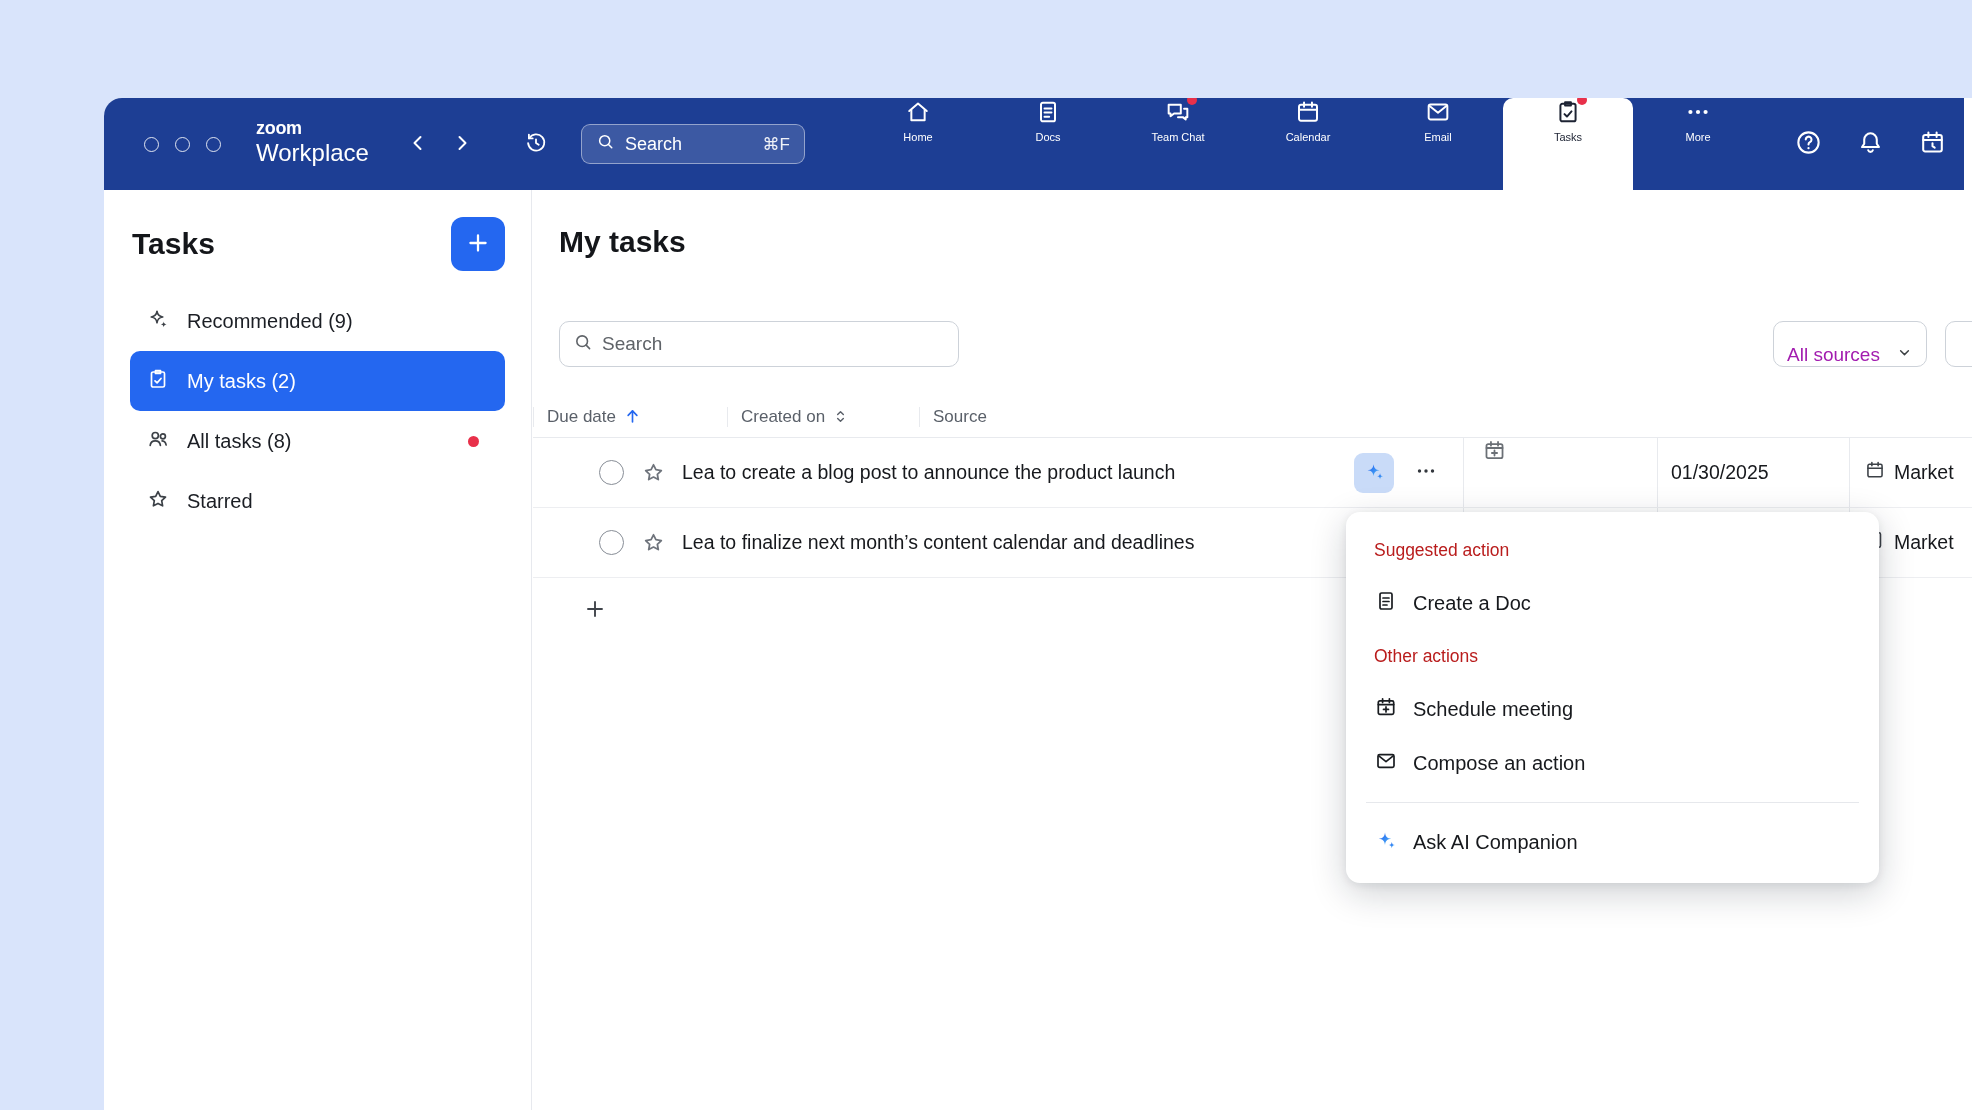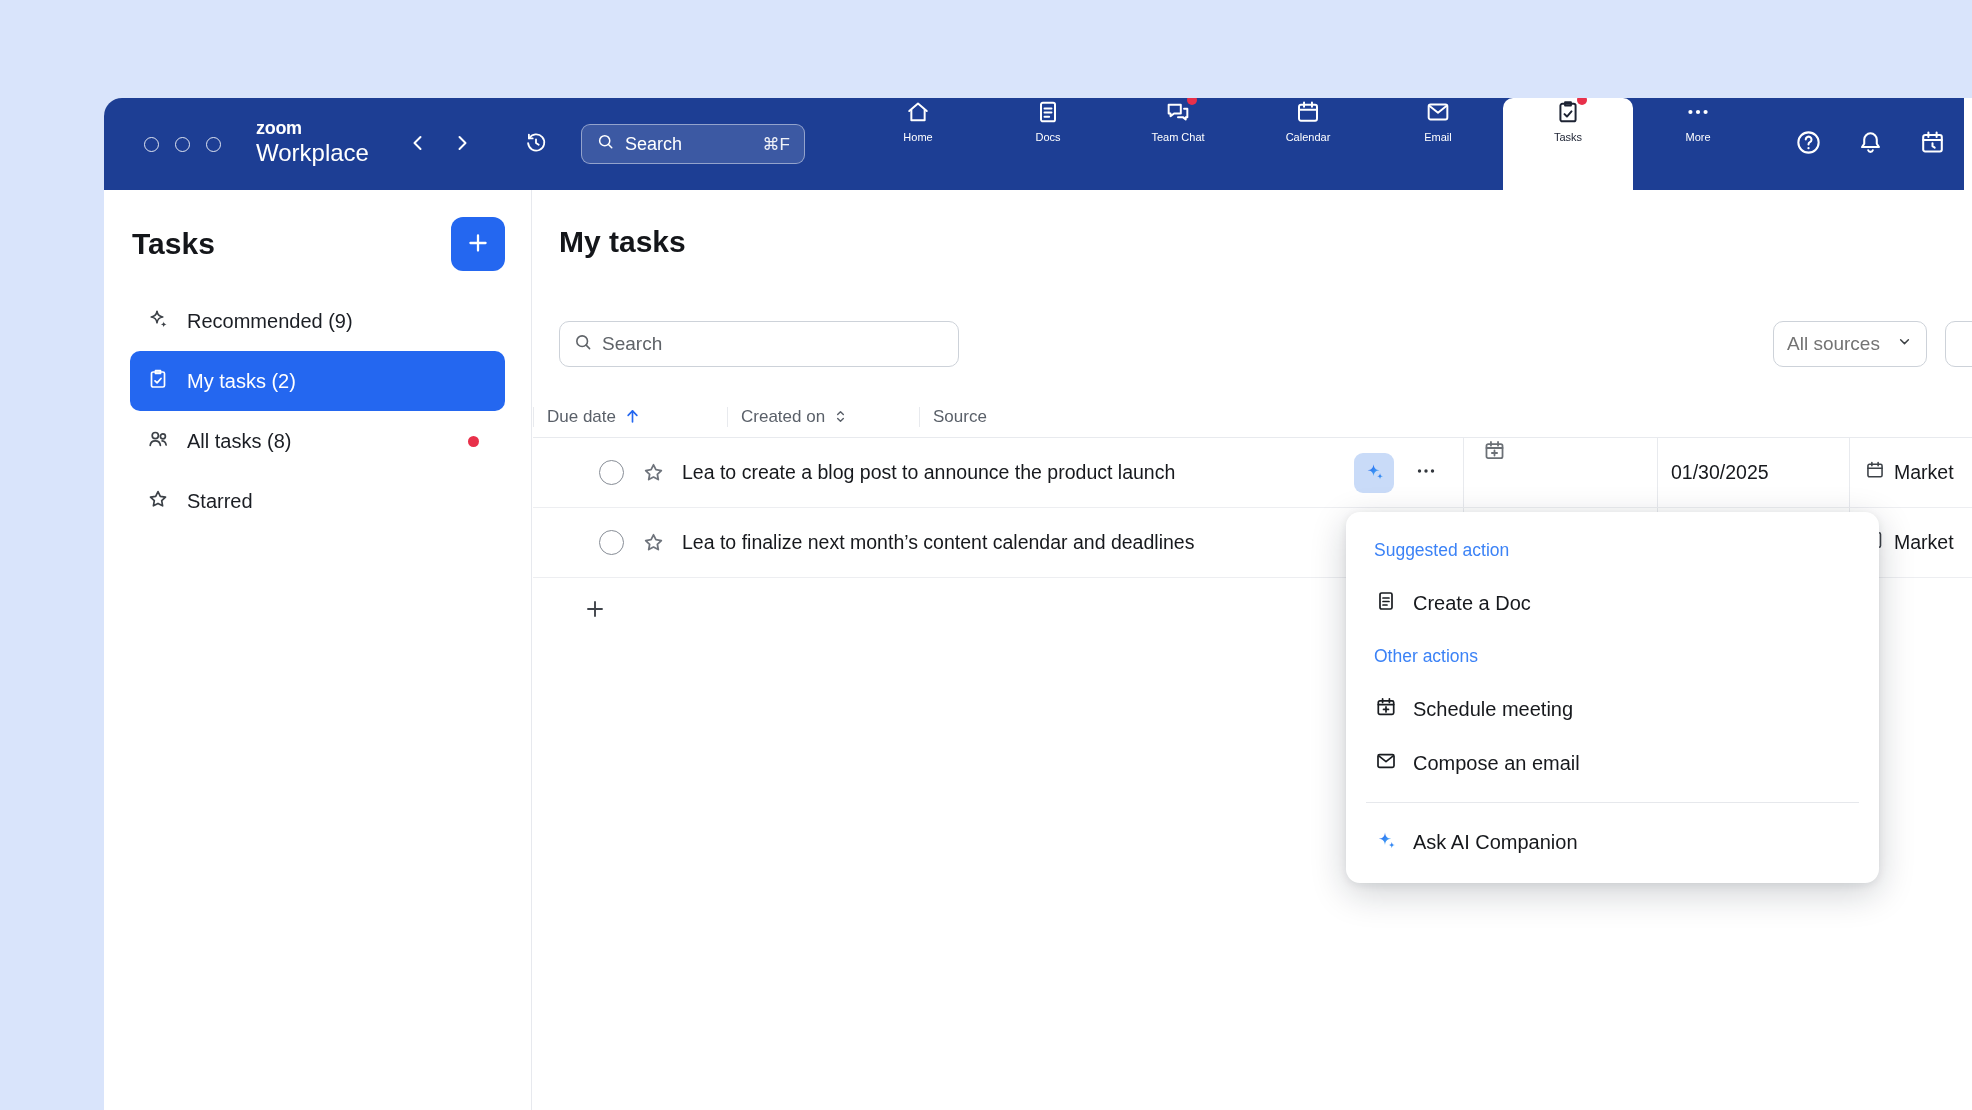--- a/index.html
+++ b/index.html
@@ -81,22 +81,22 @@
   .toolbar-search {
     position:absolute; left:26px; top:131px; width:400px; height:46px;
     border:1px solid #cdd2d9; border-radius:10px; display:flex; align-items:center; padding:0 13px; gap:9px;
   }
   .toolbar-search svg { width:20px; height:20px; color:#5f6368; flex:0 0 auto; }
   .toolbar-search input { border:none; outline:none; font-size:19px; flex:1; color:#1f2329; font-family:inherit; background:transparent; }
   .toolbar-search input::placeholder { color:#5f6368; }
   .sources-btn {
     position:absolute; left:1240px; top:131px; width:154px; height:46px;
     border:1px solid #cdd2d9; border-radius:10px; background:#fff; cursor:pointer;
-    display:flex; align-items:center; justify-content:space-between; padding:0 13px;
-    font-size:19px; color:#737373; font-family:inherit;
+    display:flex; align-items:flex-end; justify-content:space-between; padding:0 13px;
+    font-size:19px; color:#a21caf; font-family:inherit;
   }
   .sources-btn svg { width:17px; height:17px; color:#3c4043; }
   .edge-btn {
     position:absolute; left:1412px; top:131px; width:80px; height:46px;
     border:1px solid #cdd2d9; border-radius:10px; background:#fff;
   }
 
   
   .table { position:absolute; left:0; right:0; top:206px; }
   .t-head { display:flex; height:42px; align-items:center; border-bottom:1px solid #e8eaee; color:#5a6069; font-size:17px; }
@@ -128,21 +128,21 @@
   .add-row button { background:none; border:none; color:#40444b; width:30px; height:30px; display:flex; align-items:center; justify-content:center; cursor:pointer; }
   .add-row svg { width:24px; height:24px; }
 
   
   .popup {
     position:absolute; left:1242px; top:414px; width:533px;
     background:#fff; border-radius:14px; padding:12px 0 14px 0;
     box-shadow:0 10px 36px rgba(15,23,42,.20), 0 2px 8px rgba(15,23,42,.08);
     z-index:50;
   }
-  .menu-label { height:52px; display:flex; align-items:center; padding:0 28px; font-size:17.5px; color:#3b82f6; }
+  .menu-label { height:52px; display:flex; align-items:center; padding:0 28px; font-size:17.5px; color:#b91c1c; }
   .menu-item { height:54px; display:flex; align-items:center; gap:15px; padding:0 28px; font-size:20px; color:#17191d; cursor:pointer; }
   .menu-item svg { width:24px; height:24px; color:#191c20; flex:0 0 auto; }
   .menu-divider { height:1px; background:#e6e8ec; margin:12px 20px; }
 </style>
 </head>
 <body>
 
 <svg width="0" height="0" style="position:absolute">
   <defs>
     <linearGradient id="ai-grad" x1="0" y1="0" x2="1" y2="1">
@@ -465,21 +465,21 @@
               <path d="M8.6 3.8v3.6M15.4 3.8v3.6M4.3 9.6h15.4"></path>
               <path d="M12 11.9v5M9.5 14.4h5"></path>
             </svg></span>
         <span>Schedule meeting</span>
       </div>
       <div class="menu-item">
         <span><svg viewBox="0 0 24 24" fill="none" stroke="currentColor" stroke-width="1.7" stroke-linecap="round" stroke-linejoin="round">
               <rect x="4" y="5.6" width="16" height="12.8" rx="1.6"></rect>
               <path d="m4.8 6.8 7.2 5.8 7.2-5.8"></path>
             </svg></span>
-        <span>Compose an email</span>
+        <span>Compose an action</span>
       </div>
       <div class="menu-divider"></div>
       <div class="menu-item">
         <span><svg viewBox="0 0 24 24">
               <path fill="url(#ai-grad)" d="M11 4.5c.5 4.1 2.15 5.75 6.25 6.25-4.1.5-5.75 2.15-6.25 6.25-.5-4.1-2.15-5.75-6.25-6.25C8.85 10.25 10.5 8.6 11 4.5Z"></path>
               <path fill="url(#ai-grad)" d="M17.8 13.9c.28 2.05 1.1 2.87 3.15 3.15-2.05.28-2.87 1.1-3.15 3.15-.28-2.05-1.1-2.87-3.15-3.15 2.05-.28 2.87-1.1 3.15-3.15Z"></path>
             </svg></span>
         <span>Ask AI Companion</span>
       </div>
     </div>

